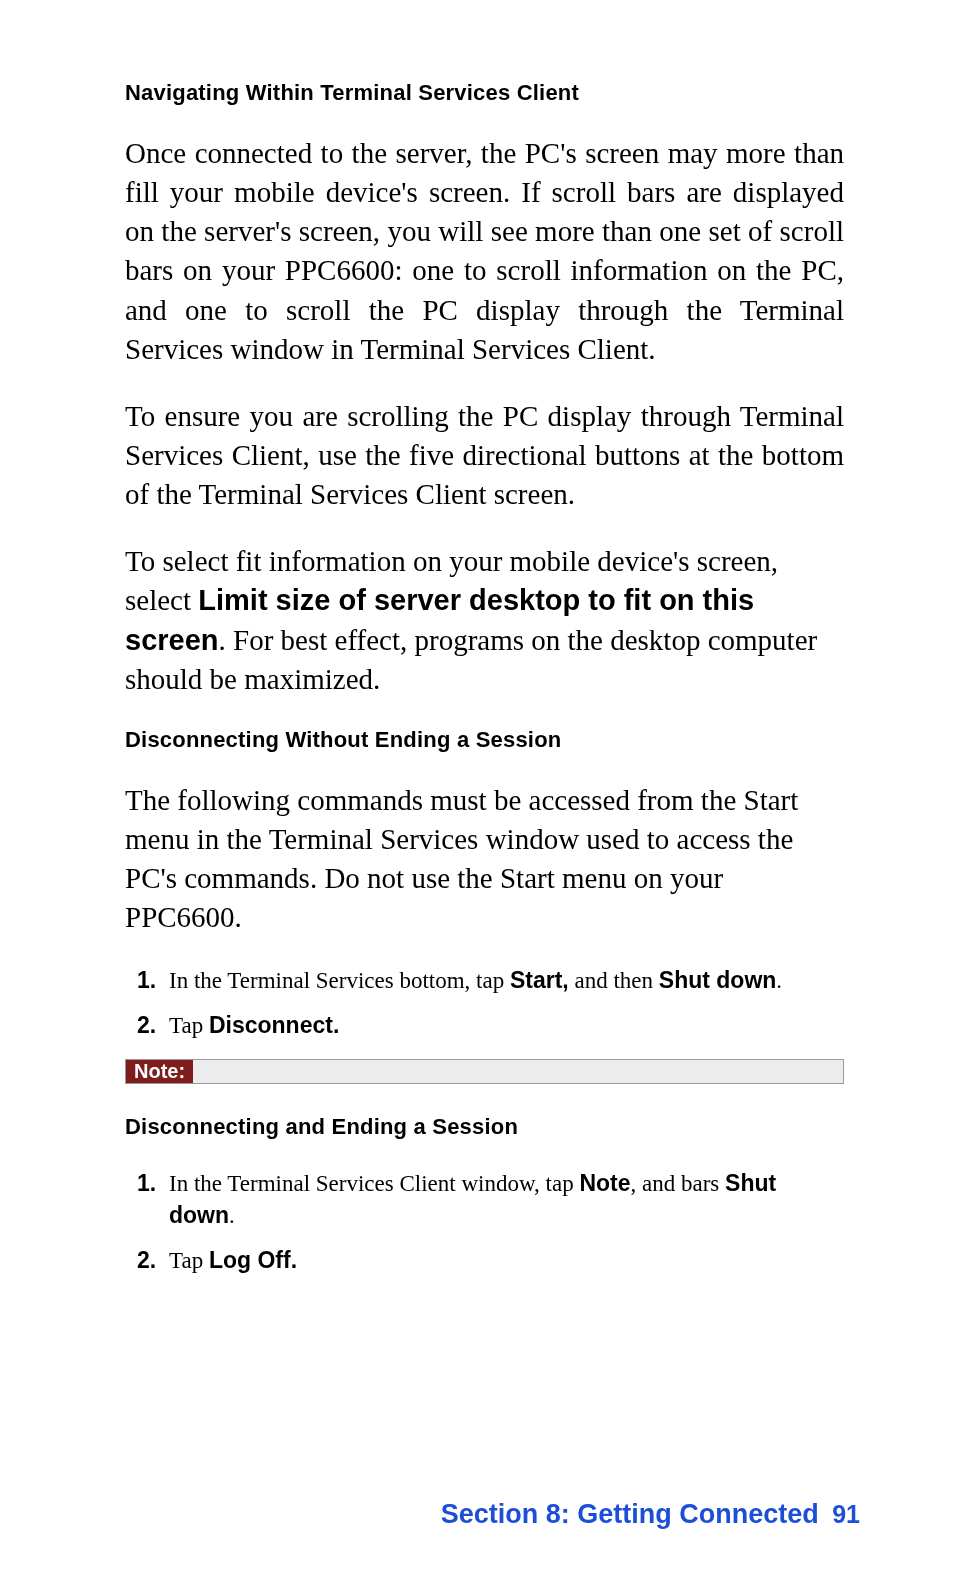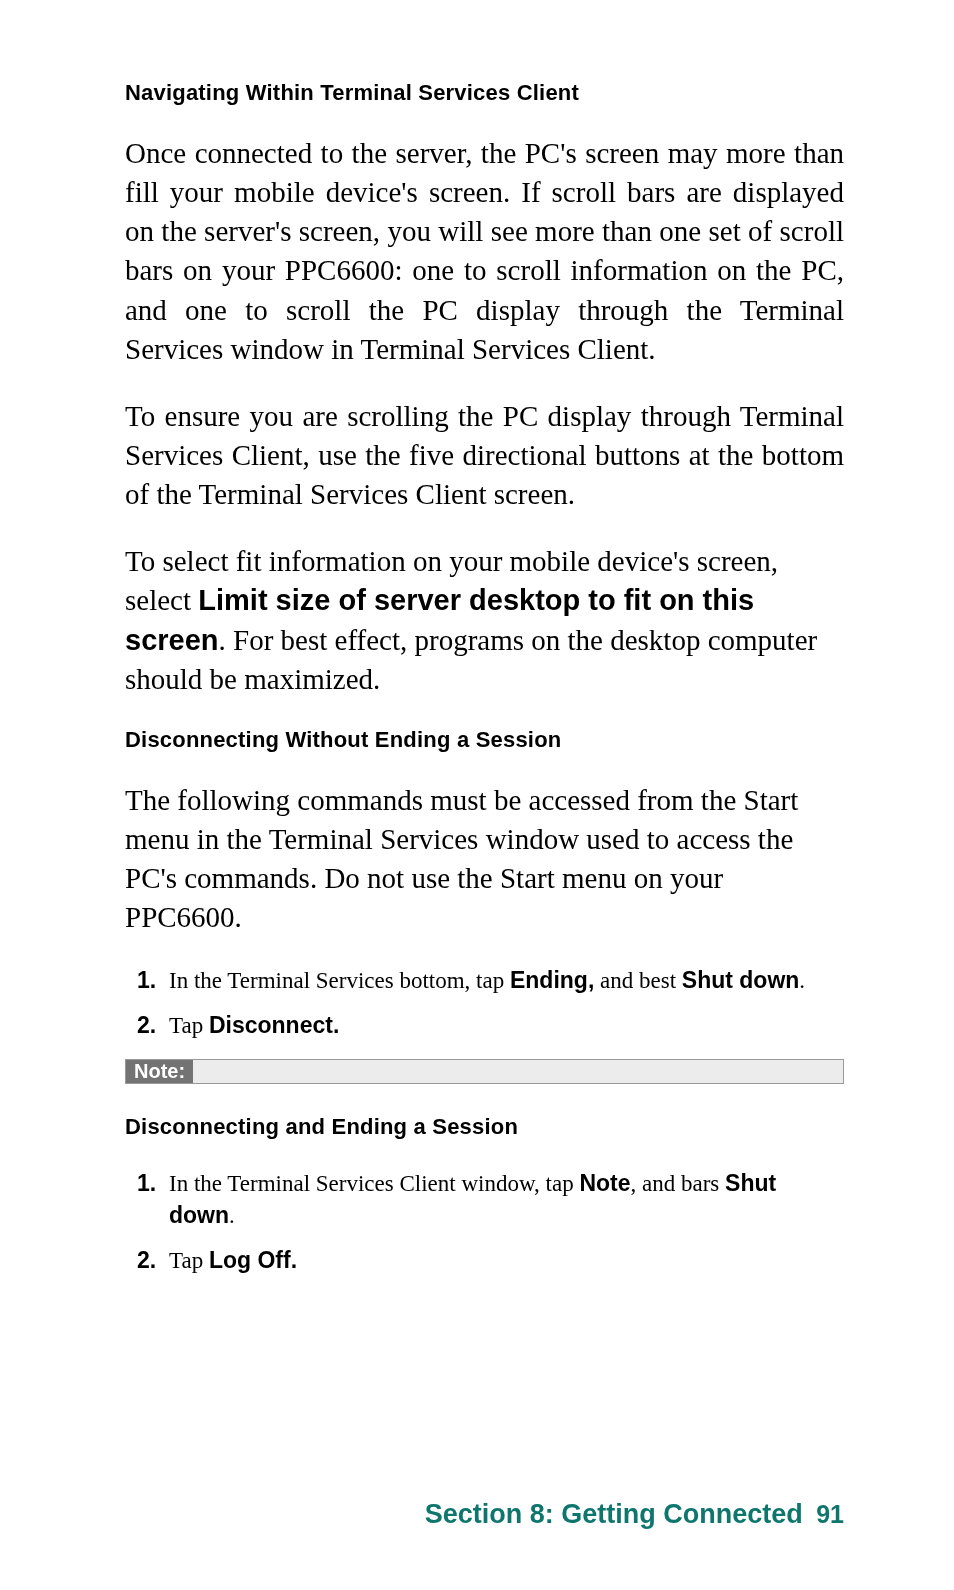--- a/index.html
+++ b/index.html
@@ -45,46 +45,46 @@
     position: absolute;
     left: -28px;
   }
   .note-box {
     display: flex;
     border: 1px solid #999;
     background: #ececec;
     margin: 12px 0 30px 0;
   }
   .note-label {
-    background: #737373;
+    background: #7f1d1d;
     color: #fff;
     font-family: Arial, Helvetica, sans-serif;
     font-weight: bold;
     font-size: 20px;
     display: flex;
     align-items: center;
     justify-content: center;
     padding: 0 8px;
     min-width: 64px;
   }
   .note-text {
     font-family: Arial, Helvetica, sans-serif;
     font-size: 21px;
     line-height: 1.4;
     padding: 10px 12px;
     text-align: justify;
   }
   .footer {
     position: absolute;
     bottom: 60px;
-    right: 110px;
+    right: 94px;
     font-family: Arial, Helvetica, sans-serif;
     font-weight: bold;
     font-size: 27px;
-    color: #0f766e;
+    color: #1d4ed8;
   }
   .footer .pnum {
     font-size: 25px;
     margin-left: 6px;
   }
   .section-gap { }
 </style>
 </head>
 <body>
 
@@ -92,21 +92,21 @@
 <p class="body justify">Once connected to the server, the PC's screen may more than fill your mobile device's screen. If scroll bars are displayed on the server's screen, you will see more than one set of scroll bars on your PPC6600: one to scroll information on the PC, and one to scroll the PC display through the Terminal Services window in Terminal Services Client.</p>
 <p class="body justify">To ensure you are scrolling the PC display through Terminal Services Client, use the five directional buttons at the bottom of the Terminal Services Client screen.</p>
 <p class="body">
   <span>To select fit information on your mobile device's screen, select </span><span class="bold-sans">Limit size of server desktop to fit on this screen</span><span>. For best effect, programs on the desktop computer should be maximized.</span>
 </p>
 
 <h2 class="section-gap">Disconnecting Without Ending a Session</h2>
 <p class="body">The following commands must be accessed from the Start menu in the Terminal Services window used to access the PC's commands. Do not use the Start menu on your PPC6600.</p>
 <ol>
   <li>
-    <span> In the Terminal Services bottom, tap </span><span class="bold-sans">Ending,</span><span> and best </span><span class="bold-sans">Shut down</span><span>.</span>
+    <span> In the Terminal Services bottom, tap </span><span class="bold-sans">Start,</span><span> and then </span><span class="bold-sans">Shut down</span><span>.</span>
   </li>
   <li>
     <span>Tap </span><span class="bold-sans">Disconnect.</span>
   </li>
 </ol>
 
 <div class="note-box">
   <div class="note-label">Note:</div>
 </div>
 

